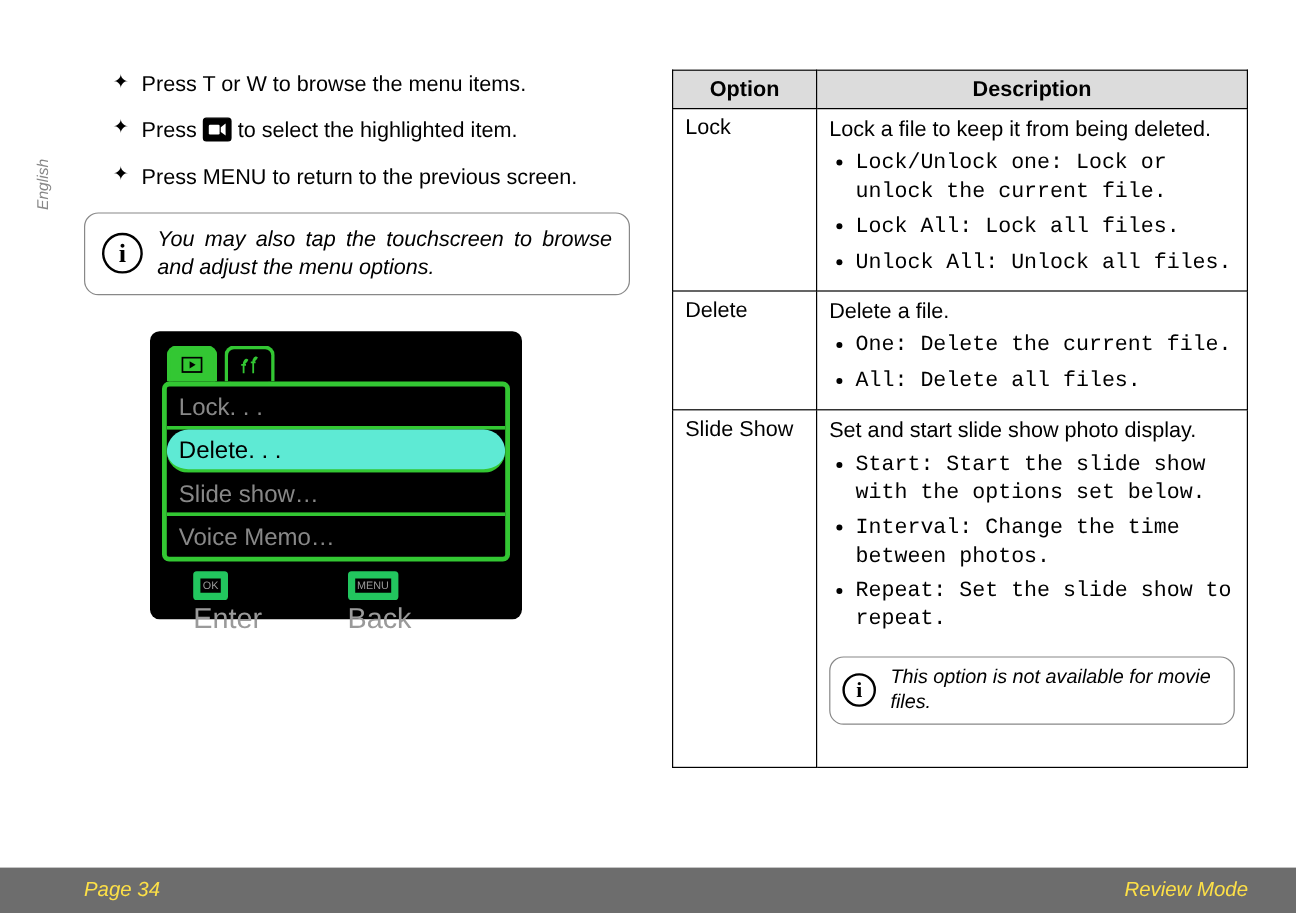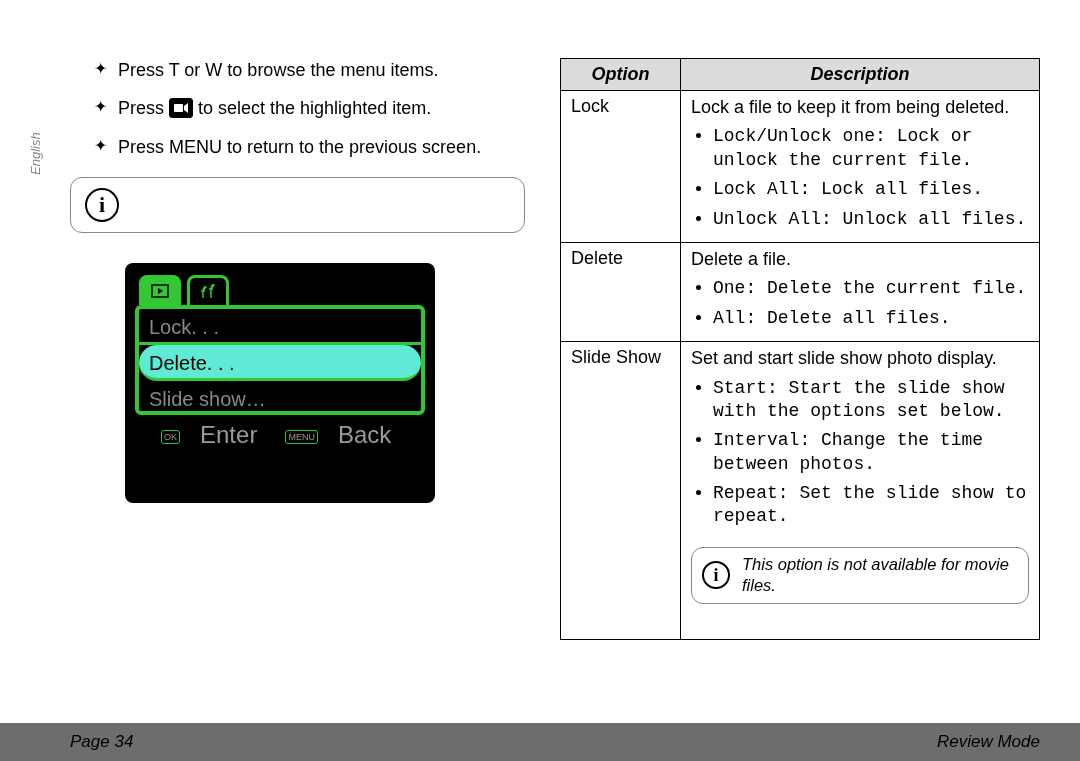--- a/index.html
+++ b/index.html
@@ -87,21 +87,21 @@
     width:42px; height:30px;
     border:3px solid #33c733;
     border-bottom:none;
     border-radius:8px 8px 0 0;
     display:flex; align-items:center; justify-content:center;
   }
   .screenshot .tab.active { background:#33c733; }
   .screenshot .menubox {
     border:4px solid #33c733;
     border-radius:6px;
-    height:110px;
+    height:150px;
     padding:0;
     overflow:hidden;
   }
   .screenshot .mrow {
     height:36px; line-height:36px;
     padding:0 10px;
     font-size:20px;
     color:#888;
     border-bottom:3px solid #33c733;
   }
@@ -112,60 +112,59 @@
     margin:0; 
     border-bottom:3px solid #33c733;
     position:relative;
   }
   .screenshot .footer {
     display:flex; gap:28px; align-items:center;
     padding:6px 26px 0; color:#9a9a9a; font-size:24px;
   }
   .screenshot .footer .kb {
     display:inline-block; font-size:9px; color:#9a9a9a;
-    border:1px solid #22c55e; border-radius:3px; padding:1px 2px;
+    border:6px solid #22c55e; border-radius:3px; padding:1px 2px;
     margin-right:20px; vertical-align:middle;
   }
 
   table.opts {
     border-collapse: collapse;
     width: 100%;
     font-size: 18px;
   }
   table.opts th, table.opts td {
     border: 1.5px solid #000;
     padding: 5px 10px;
     text-align: left;
     vertical-align: top;
   }
   table.opts th {
     background: #dcdcdc;
     font-weight: bold;
     text-align: center;
-    font-style: italic;
   }
   table.opts ul { list-style: disc; margin: 6px 0 4px 22px; }
   table.opts ul li { margin-bottom: 6px; line-height:1.3;font-family:Liberation Mono, monospace; }
   table.opts td > .lead { line-height:1.3; }
 
   .sidebar-label {
     position:absolute;
     left:28px; top:175px;
     transform: rotate(-90deg);
     transform-origin: left top;
     font-style: italic;
     font-size: 13px;
     color:#888;
   }
   .page-footer {
     position:absolute;
     left:0; right:0; bottom:0;
     height:38px;
     background:#6d6d6d;
-    color:#000000;
+    color:#fde047;
     font-style:italic;
     font-size:17px;
     display:flex;
     align-items:center;
     justify-content: space-between;
     padding: 0 40px 0 70px;
   }
 </style>
 </head>
 <body>
@@ -183,20 +182,21 @@
               <rect x="1" y="2" width="9" height="8" rx="1" fill="#fff"></rect>
               <path d="M11 4 L15 1 L15 11 L11 8 Z" fill="#fff"></path>
             </svg>
         </span>
         <span> to select the highlighted item.</span>
       </li>
       <li>Press MENU to return to the previous screen.</li>
     </ul>
     <div class="tipbox">
       <div class="icon-info">i</div>
+      <p>You may also tap the touchscreen to browse and adjust the menu options.</p>
     </div>
 
     <div class="screenshot">
       <div class="tabbar">
         <div class="tab active">
           <svg width="18" height="14" viewBox="0 0 18 14">
               <rect x="1" y="1" width="16" height="12" fill="none" stroke="#000" stroke-width="1.5"></rect>
               <path d="M7 4 L12 7 L7 10 Z" fill="#000"></path>
             </svg>
         </div>

